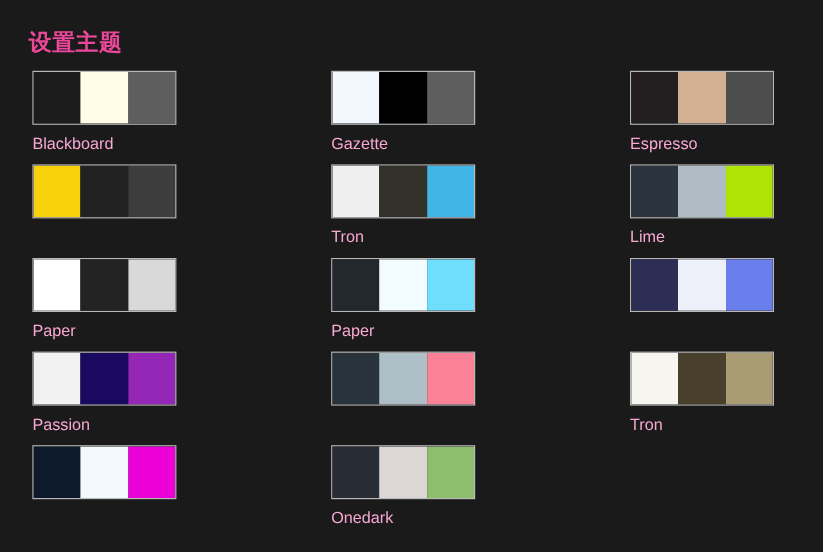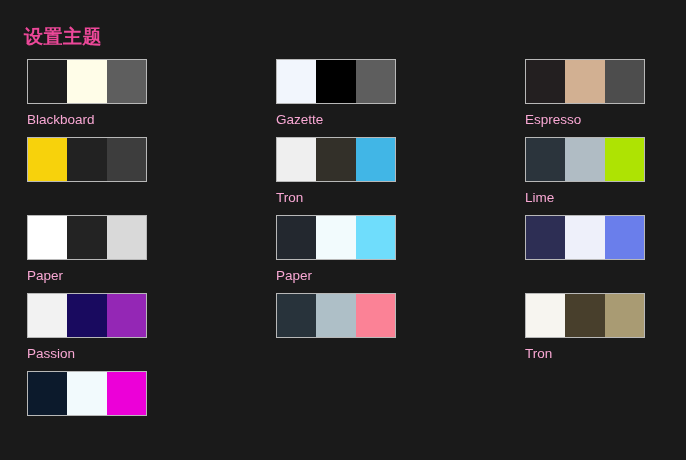--- a/index.html
+++ b/index.html
@@ -168,15 +168,23 @@
         </div>
         <div class="theme-label">Tron</div>
       </div>
       <div class="theme-item">
         <div class="swatch" style="border-color: rgb(184, 184, 184);">
           <div class="swatch-band" style="background: rgb(12, 26, 44);"></div>
           <div class="swatch-band" style="background: rgb(242, 250, 253);"></div>
           <div class="swatch-band" style="background: rgb(236, 0, 216);"></div>
         </div>
       </div>
+      <div class="theme-item">
+        <div class="swatch" style="border-color: rgb(184, 184, 184);">
+          <div class="swatch-band" style="background: rgb(40, 44, 52);"></div>
+          <div class="swatch-band" style="background: rgb(220, 215, 212);"></div>
+          <div class="swatch-band" style="background: rgb(141, 191, 110);"></div>
+        </div>
+        <div class="theme-label">Onedark</div>
+      </div>
     </div>
 
 </div>
 
 </body></html>

